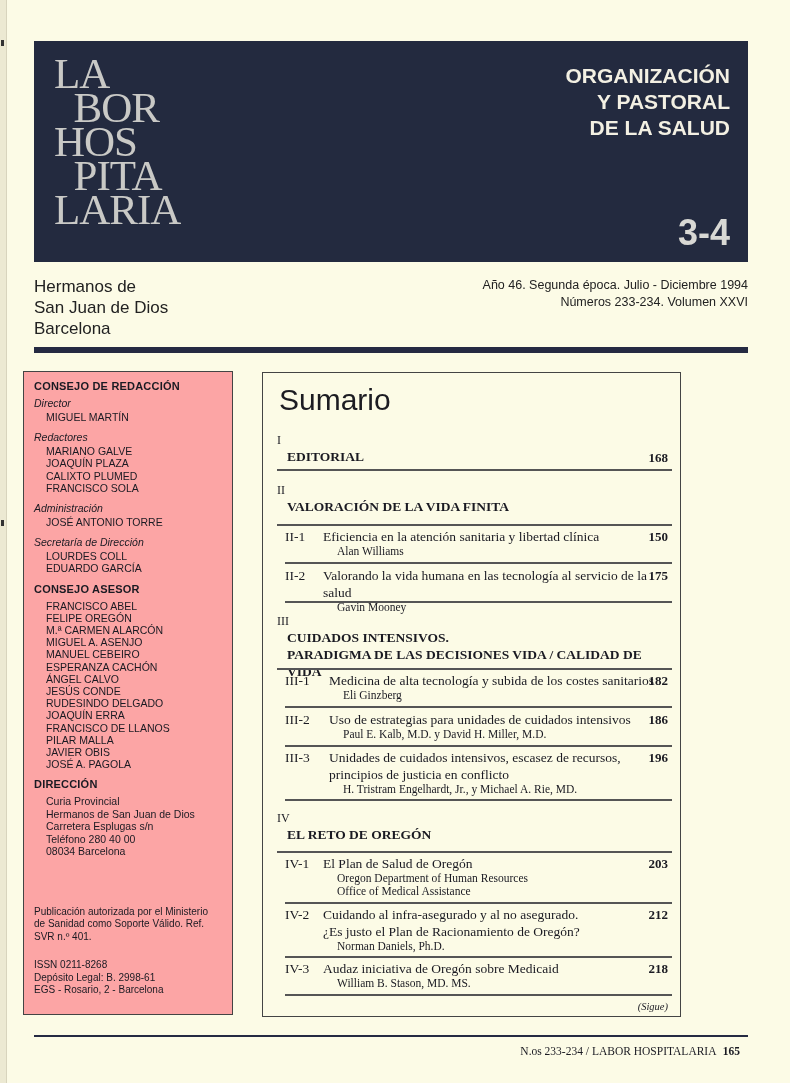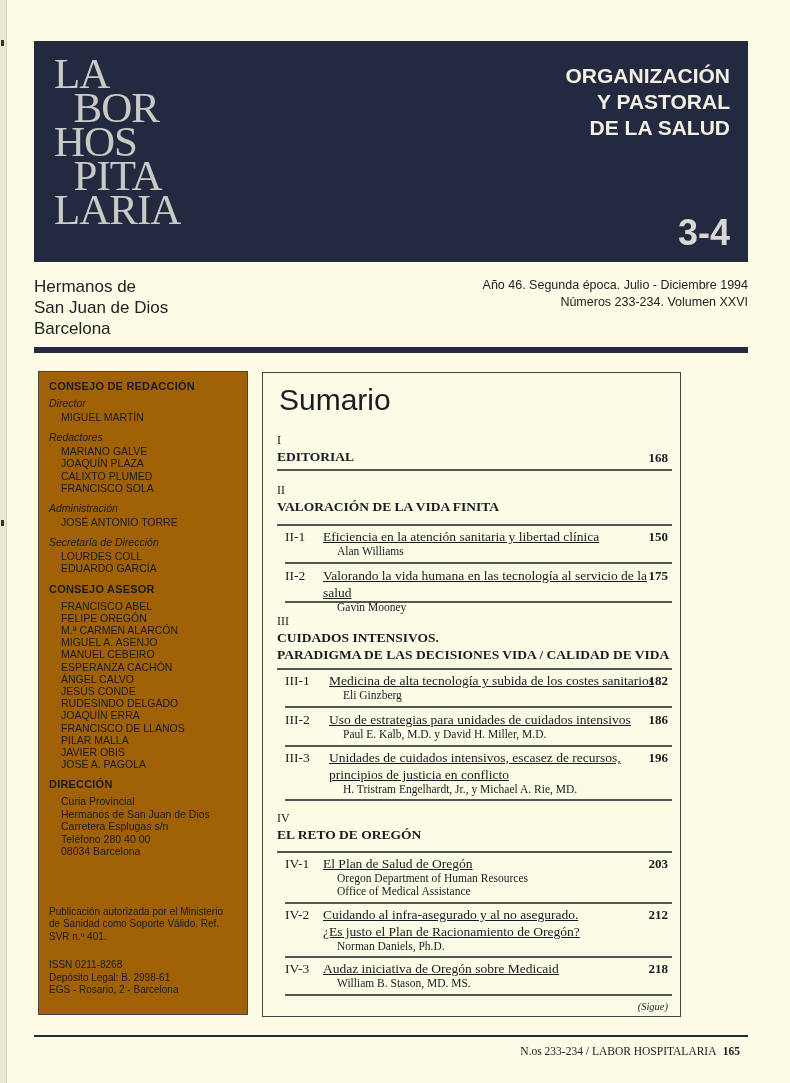--- a/index.html
+++ b/index.html
@@ -15,37 +15,37 @@
   .cover { position: absolute; left: 34px; top: 41px; width: 714px; height: 221px; background: #232a3f; }
   .logo { position: absolute; left: 20px; top: 16px; font-family: "Liberation Serif", serif; color: #c9c9c6; font-size: 43px; line-height: 34px; letter-spacing: -1px; }
   .logo div { white-space: pre; }
   .cover-title { position: absolute; right: 18px; top: 22px; text-align: right; color: #f3f0e3; font-weight: bold; font-size: 21px; line-height: 26px; }
   .cover-issue { position: absolute; right: 18px; top: 172px; color: #d8d8d4; font-weight: bold; font-size: 36px; line-height: 40px; }
 
   .publisher { position: absolute; left: 34px; top: 276px; font-size: 17px; line-height: 21px; color: #222; }
   .issue-info { position: absolute; right: 42px; top: 277px; text-align: right; font-size: 12.5px; line-height: 17px; color: #222; }
   .rule-thick { position: absolute; left: 34px; top: 347px; width: 714px; height: 6px; background: #252a42; }
 
-  .credits { position: absolute; left: 38px; top: 371px; width: 210px; height: 644px; background: #a16207; border: 1.5px solid #444; box-sizing: border-box; padding: 8px 0 1px 10px; font-size: 10.5px; }
+  .credits { position: absolute; left: 23px; top: 371px; width: 210px; height: 644px; background: #fca5a5; border: 1.5px solid #444; box-sizing: border-box; padding: 8px 0 1px 10px; font-size: 10.5px; }
   .credits .h { font-weight: bold; font-size: 11px; letter-spacing: 0.2px; margin-bottom: 5px; }
   .credits .role { font-style: italic; font-size: 10.5px; margin: 2px 0 2px 0; }
   .credits .names { padding-left: 12px; line-height: 12.2px; margin-bottom: 8px; }
   .credits .pub { font-size: 10px; line-height: 12.5px; }
   .credits .mt { margin-top: 16px; }
 
   .summary { position: absolute; left: 262px; top: 372px; width: 419px; height: 645px; border: 1.5px solid #444; box-sizing: border-box; font-family: "Liberation Serif", serif; }
   .sum-title { position: absolute; left: 16px; top: 10px; font-family: "Liberation Sans", sans-serif; font-size: 30px; color: #1c1c22; }
   .sec { position: absolute; left: 14px; right: 8px; }
   .sec .num { font-size: 12px; }
-  .sec .name { font-weight: bold; font-size: 13.5px; line-height: 17px; }
+  .sec .name { font-weight: bold; font-size: 13.5px; line-height: 17px; margin-left: 10px; }
   .sec .pg { position: absolute; right: 4px; font-weight: bold; font-size: 13px; }
   .hr { position: absolute; left: 14px; right: 8px; height: 1.5px; background: #555; }
   .art { position: absolute; left: 22px; right: 8px; font-size: 13.5px; line-height: 17px; }
   .art .code { position: absolute; left: 0; }
-  .art .title { margin-left: 38px; text-decoration: underline; }
+  .art .title { margin-left: 38px; }
   .art.wide .title { margin-left: 44px; }
   .art .author { margin-left: 52px; font-size: 11.5px; line-height: 13px; }
   .art .pg { position: absolute; right: 4px; top: 0; font-weight: bold; font-size: 13px; }
   .sigue { position: absolute; right: 12px; bottom: 4px; font-style: italic; font-size: 10.5px; }
 
   .rule-foot { position: absolute; left: 34px; top: 1035px; width: 714px; height: 2px; background: #252a42; }
   .footer { position: absolute; right: 50px; top: 1045px; font-family: "Liberation Serif", serif; font-size: 11.5px; }
   .footer b { margin-left: 4px; }
 </style>
 </head>

